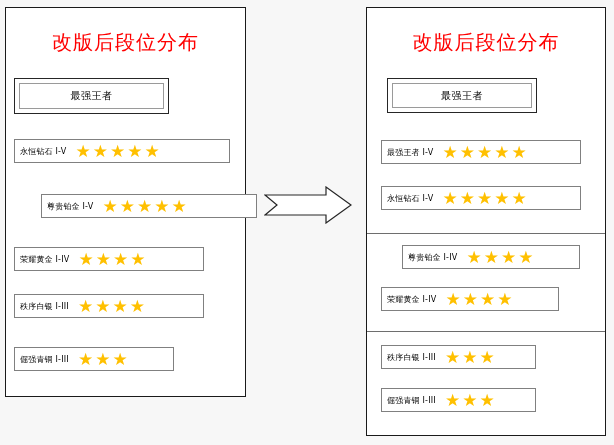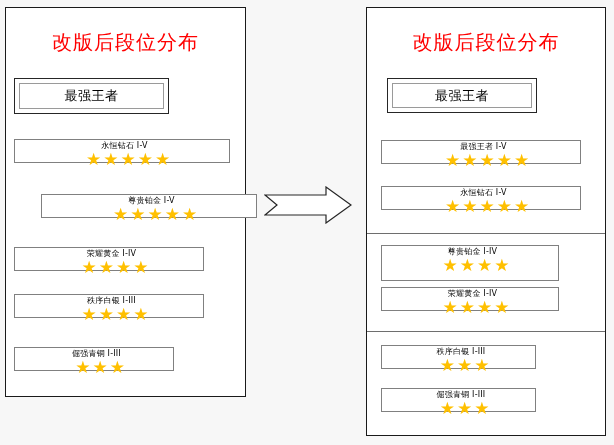--- a/index.html
+++ b/index.html
@@ -45,39 +45,38 @@
     padding:4px;
   }
   .crown-inner{
     box-sizing:border-box;
     width:100%;height:100%;
     border:1px solid #9a9a9a;
     background:#ffffff;
     display:flex;align-items:center;justify-content:center;
   }
   .crown-label{
-    font-size:13px;
+    font-size:10px;
     color:#000000;
     letter-spacing:0.5px;
     font-family:"DejaVu Sans","Liberation Sans",sans-serif;
     white-space:nowrap;
   }
   #crown-left{left:14px;top:78px;width:155px;height:36px;}
   #crown-right{left:387px;top:78px;width:150px;height:35px;}
 
   
   .tier-row{
     position:absolute;
     box-sizing:border-box;
     border:1px solid #808080;
     background:#ffffff;
     display:flex;
     align-items:center;
     padding-left:5px;
-    flex-direction:column;
   }
   .tier-name{
     font-size:8px;
     color:#000000;
     white-space:nowrap;
     font-family:"DejaVu Sans","Liberation Sans",sans-serif;
     letter-spacing:0.2px;
   }
   .tier-stars{
     display:flex;
@@ -202,21 +201,21 @@
       <div class="tier-row" style="left: 381px; top: 186px; width: 200px; height: 24px;">
         <span class="tier-name">永恒钻石 I-V</span>
         <span class="tier-stars">
           <span class="star">★</span>
           <span class="star">★</span>
           <span class="star">★</span>
           <span class="star">★</span>
           <span class="star">★</span>
         </span>
       </div>
-      <div class="tier-row" style="left: 381px; top: 245px; width: 178px; height: 36px;">
+      <div class="tier-row" style="left: 402px; top: 245px; width: 178px; height: 24px;">
         <span class="tier-name">尊贵铂金 I-IV</span>
         <span class="tier-stars">
           <span class="star">★</span>
           <span class="star">★</span>
           <span class="star">★</span>
           <span class="star">★</span>
         </span>
       </div>
       <div class="tier-row" style="left: 381px; top: 287px; width: 178px; height: 24px;">
         <span class="tier-name">荣耀黄金 I-IV</span>

